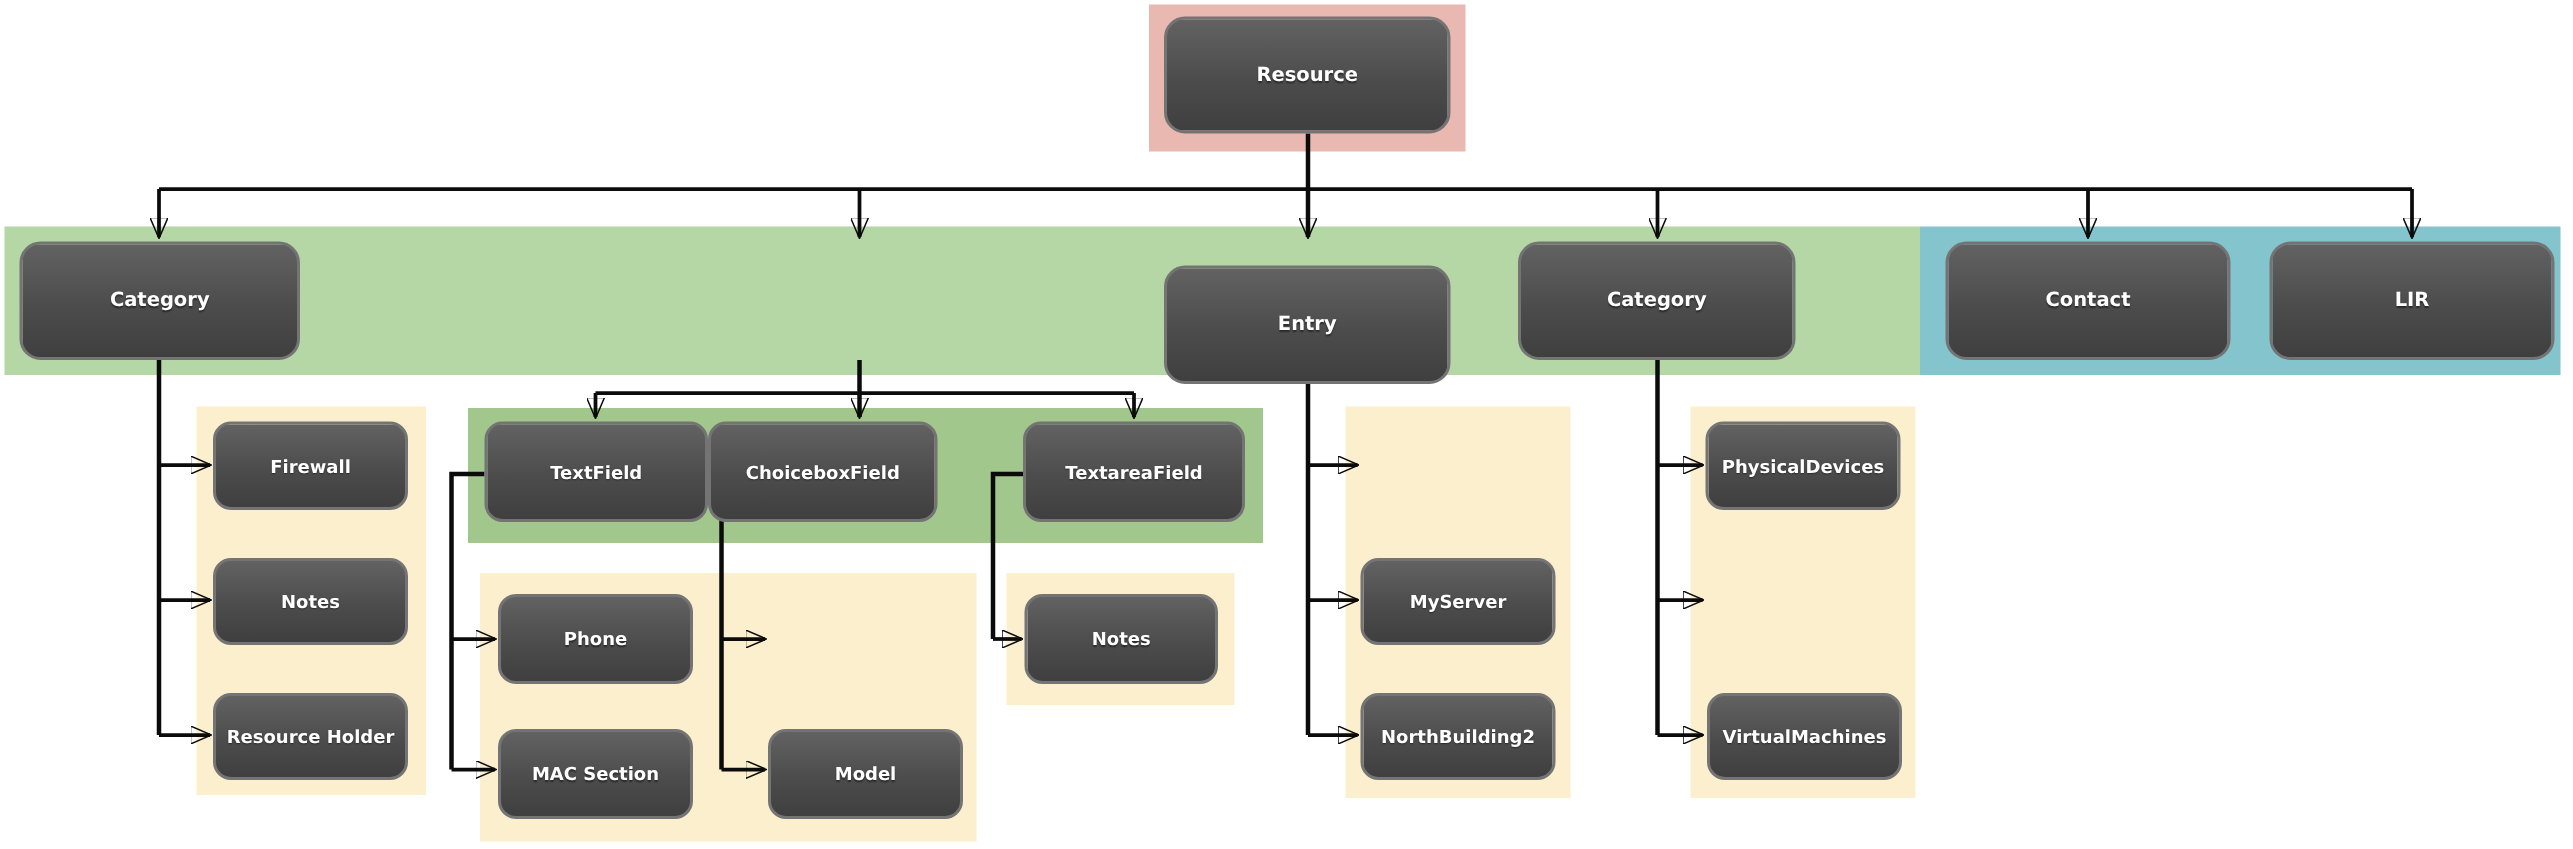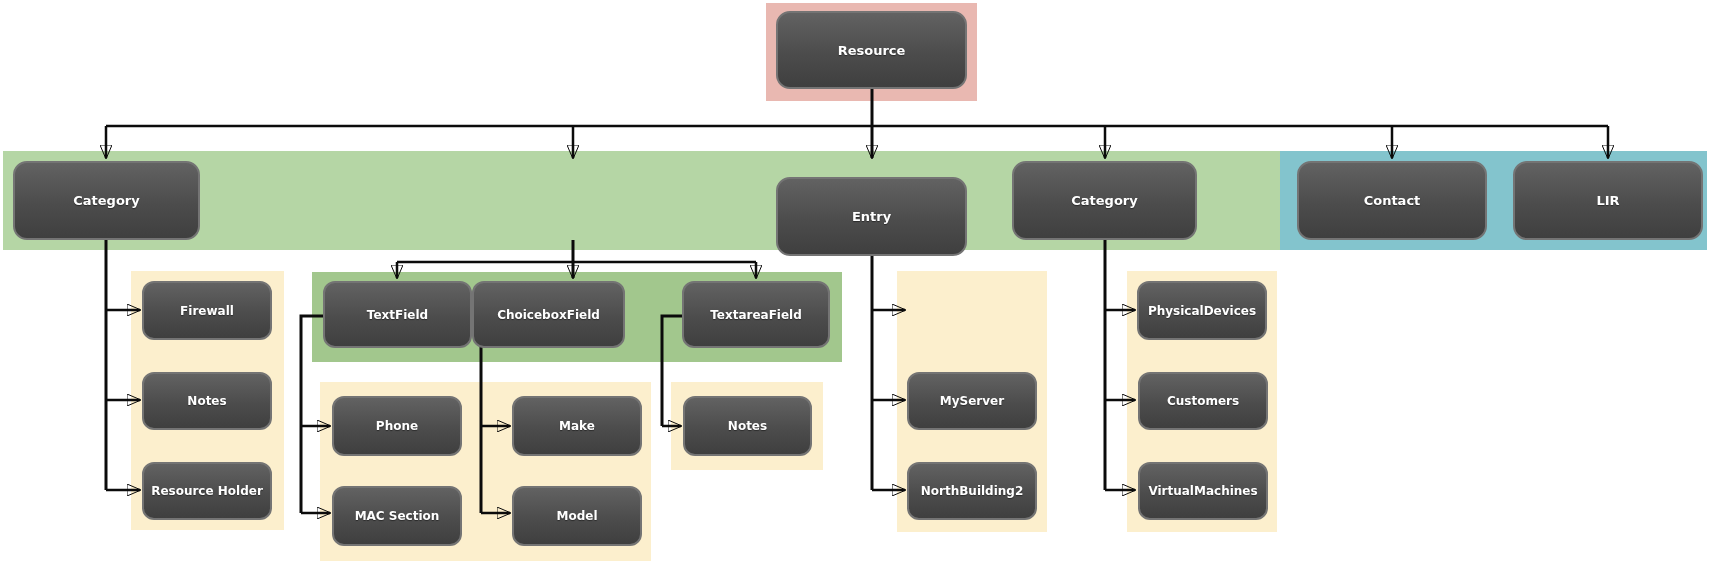--- a/index.html
+++ b/index.html
@@ -104,24 +104,22 @@
   <div class="node small" style="left:142px;top:281px;width:130px;height:59px">Firewall</div>
   <div class="node small" style="left:142px;top:372px;width:130px;height:58px">Notes</div>
   <div class="node small" style="left:142px;top:462px;width:130px;height:58px">Resource Holder</div>
 
   <div class="node small" style="left:323px;top:281px;width:149px;height:67px">TextField</div>
   <div class="node small" style="left:472px;top:281px;width:153px;height:67px">ChoiceboxField</div>
   <div class="node small" style="left:682px;top:281px;width:148px;height:67px">TextareaField</div>
 
   <div class="node small" style="left:332px;top:396px;width:130px;height:60px">Phone</div>
   <div class="node small" style="left:332px;top:486px;width:130px;height:60px">MAC Section</div>
-  <div class="node small" style="left:512px;top:396px;width:130px;height:60px">Make</div>
   <div class="node small" style="left:512px;top:486px;width:130px;height:60px">Model</div>
   <div class="node small" style="left:683px;top:396px;width:129px;height:60px">Notes</div>
 
   <div class="node small" style="left:907px;top:372px;width:130px;height:58px">MyServer</div>
   <div class="node small" style="left:907px;top:462px;width:130px;height:58px">NorthBuilding2</div>
 
   <div class="node small" style="left:1137px;top:281px;width:130px;height:59px">PhysicalDevices</div>
-  <div class="node small" style="left:1138px;top:372px;width:130px;height:58px">Customers</div>
   <div class="node small" style="left:1138px;top:462px;width:130px;height:58px">VirtualMachines</div>
 
 </div>
 
 </body></html>

